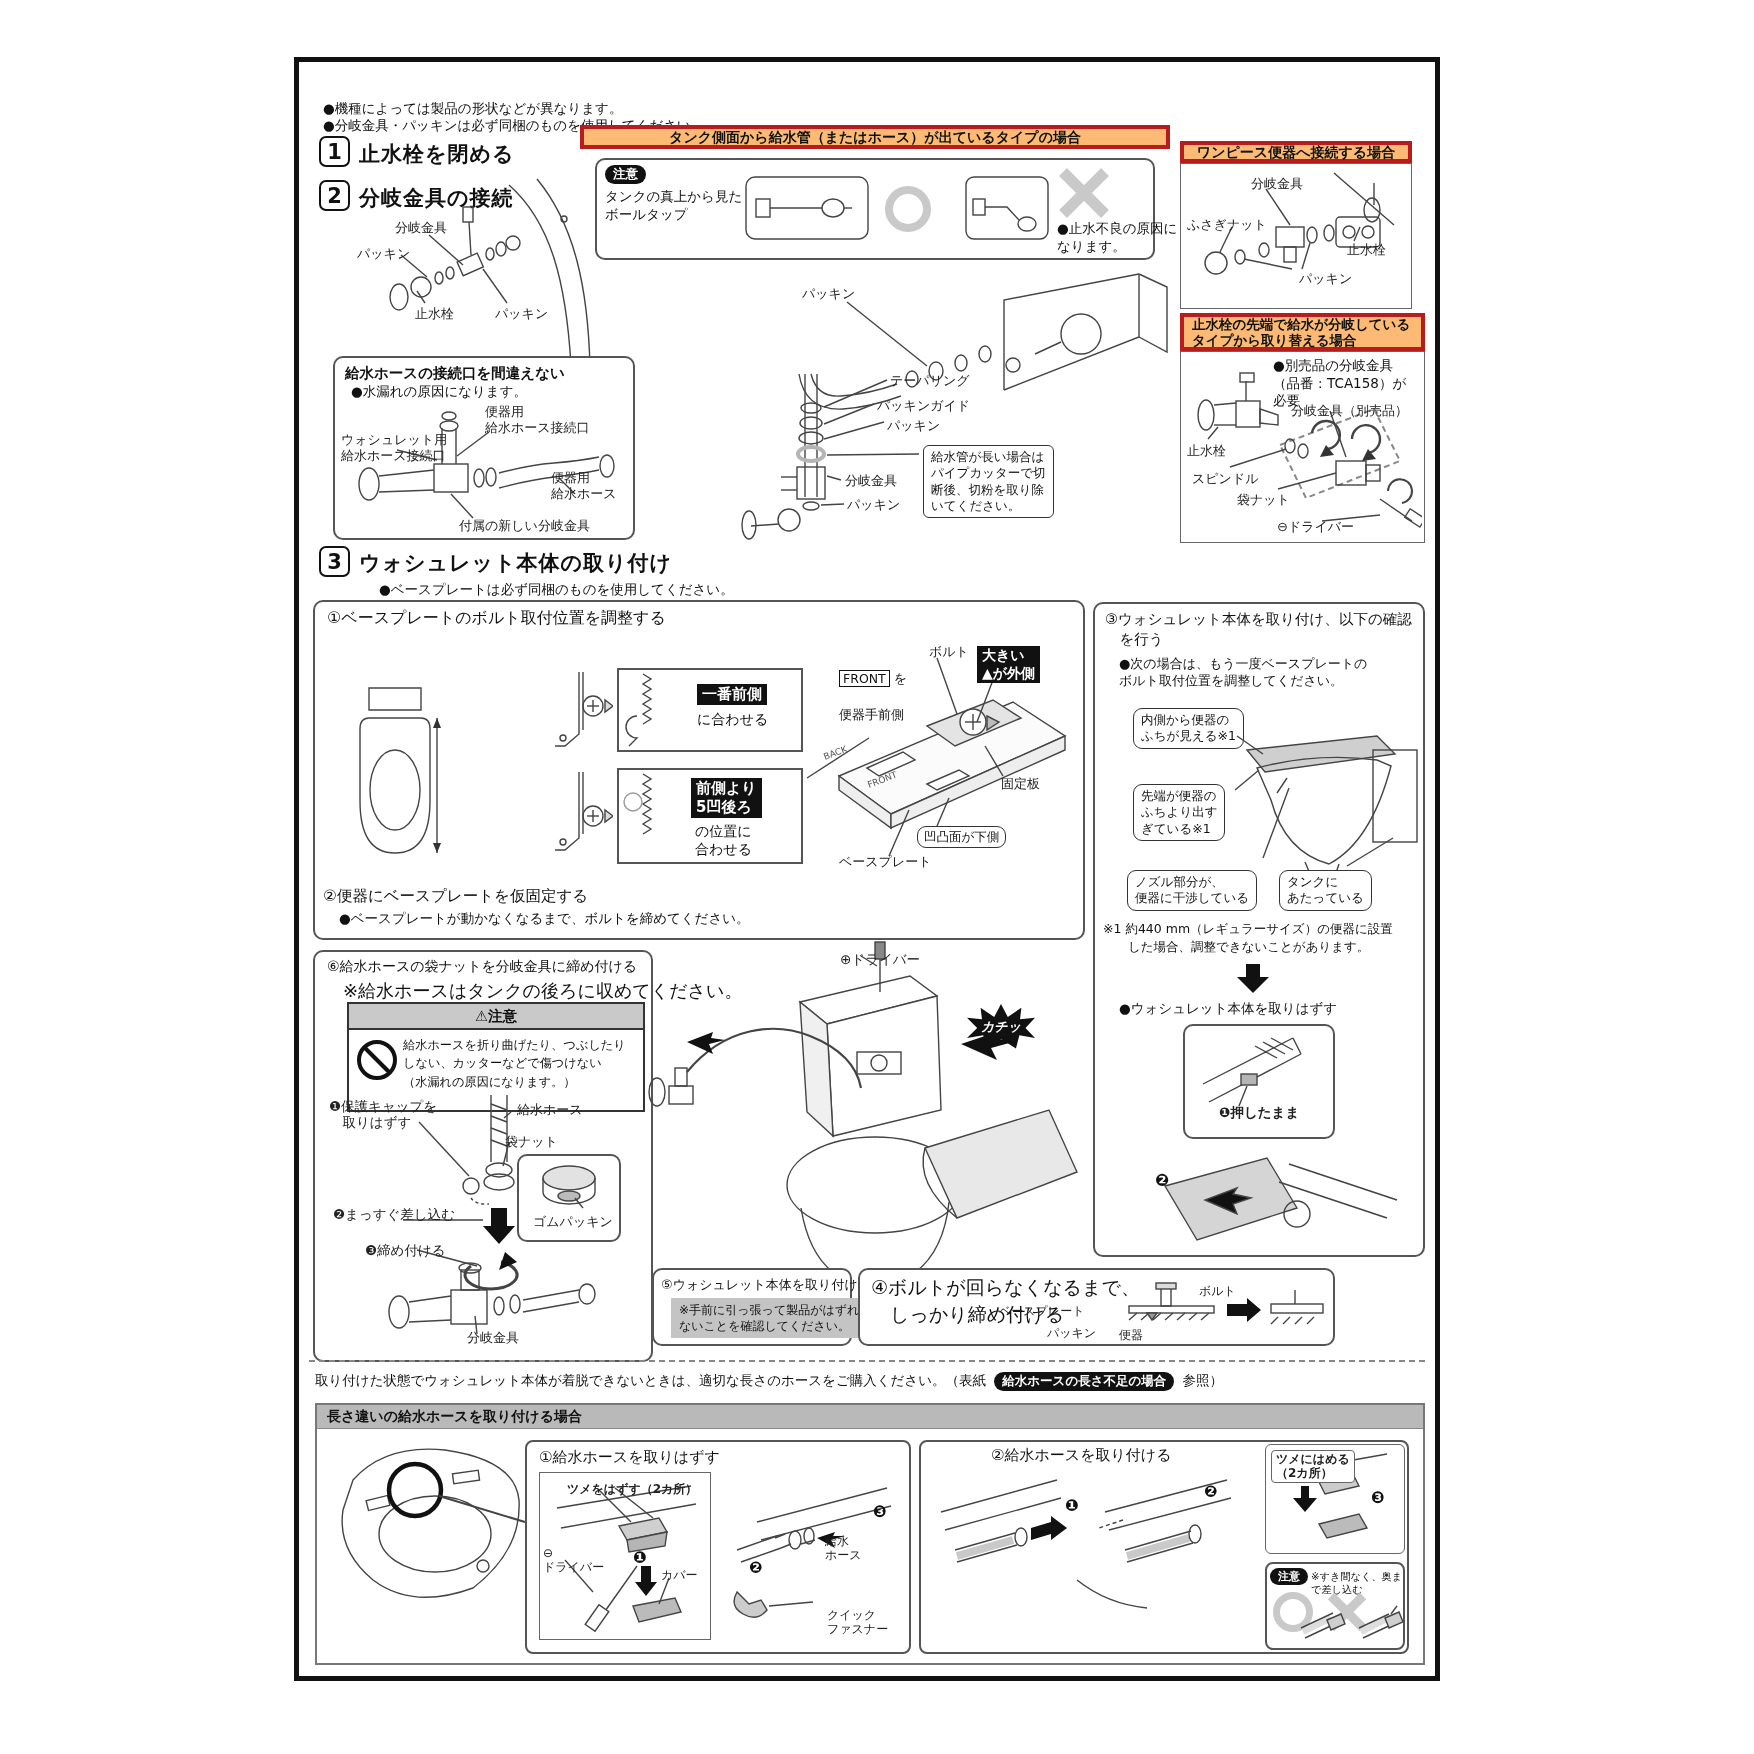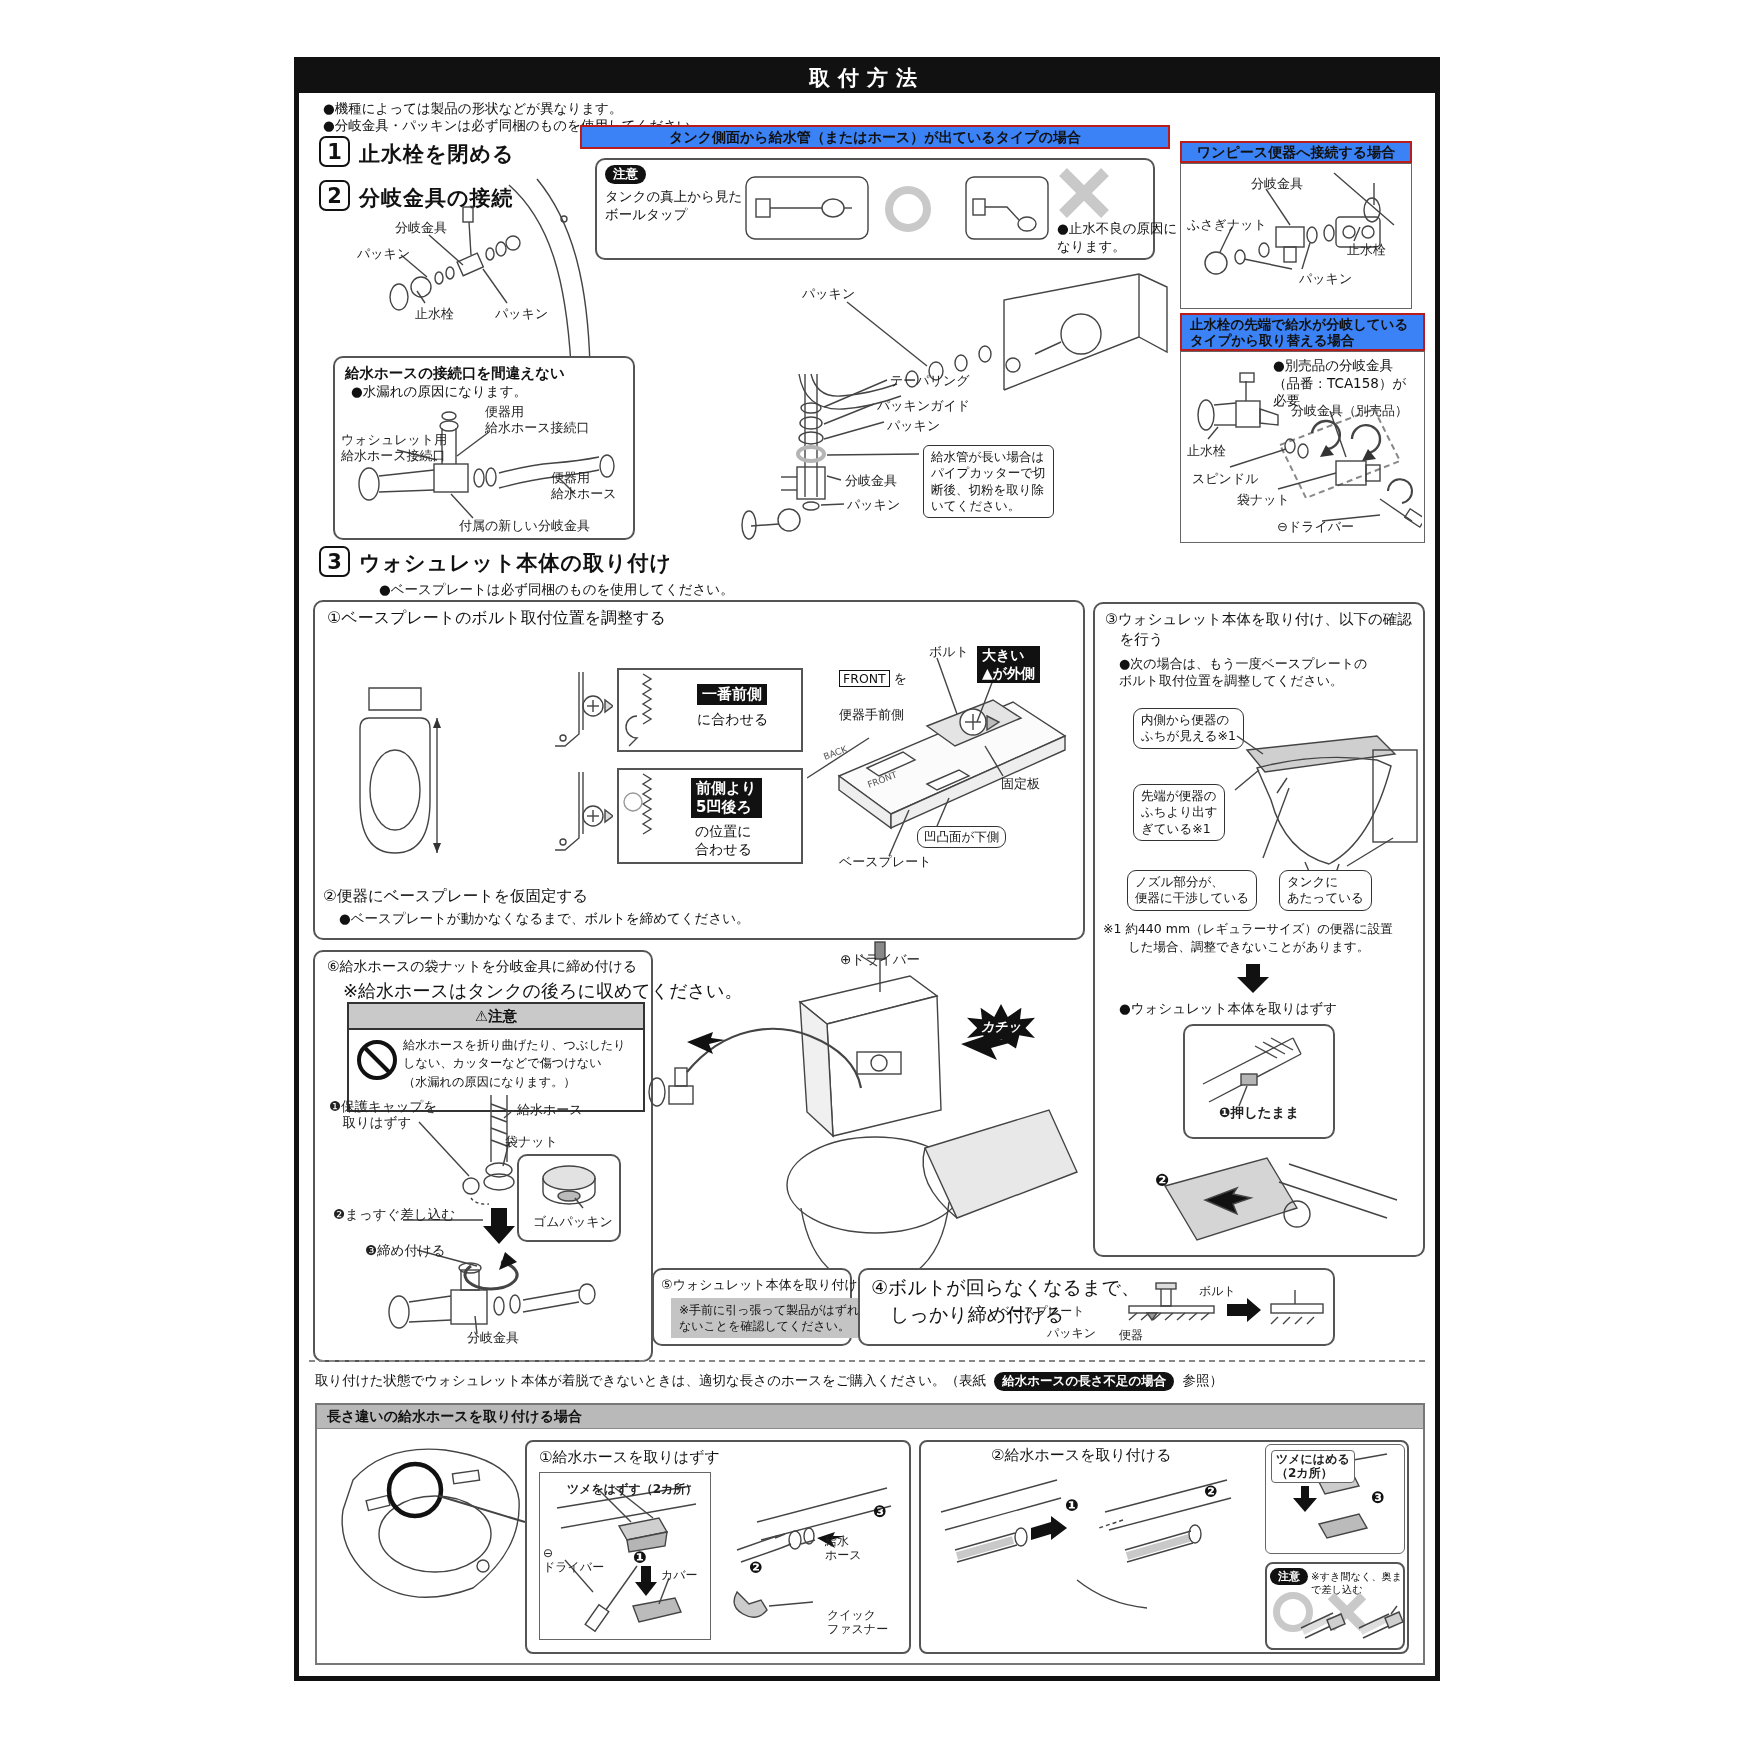--- a/index.html
+++ b/index.html
@@ -3,42 +3,39 @@
 <meta charset="utf-8">
 <style>
 *{margin:0;padding:0;box-sizing:border-box}
 html,body{width:1754px;height:1754px;background:#fff;font-family:"DejaVu Sans","Liberation Sans",sans-serif;color:#111}
 #frame{position:absolute;left:294px;top:57px;width:1146px;height:1624px;border:5px solid #111;background:#fff}
 .a{position:absolute}
 .lb{font-size:13px;line-height:1.22;white-space:pre-line;color:#222}
 .lbs{font-size:12px;line-height:1.2;white-space:pre-line;color:#222}
 .nt{font-size:13.5px;line-height:1.3;white-space:pre-line}
 .ttl{font-size:21px;font-weight:bold;letter-spacing:1px}
-.ph{background:#3b82f6;font-weight:bold;font-size:14px;display:flex;align-items:center;justify-content:center;border:2px solid #b91c1c;line-height:1.2;white-space:pre-line}
+.ph{background:#fdba74;font-weight:bold;font-size:14px;display:flex;align-items:center;justify-content:center;border:4px solid #b91c1c;line-height:1.2;white-space:pre-line}
 .rb{border:2px solid #555;border-radius:10px;background:#fff}
 .sq{border:2.5px solid #111;border-radius:7px;width:31px;height:31px;font-size:21px;font-weight:bold;display:flex;align-items:center;justify-content:center;background:#fff}
 .bb{background:#111;color:#fff;font-weight:bold;white-space:pre-line;line-height:1.25;padding:1px 5px;display:inline-block}
 .pill{background:#111;color:#fff;border-radius:11px;padding:1px 8px;font-size:12.5px;font-weight:bold;display:inline-block}
 .bub{border:1.5px solid #333;border-radius:9px;background:#fff;padding:3px 7px;font-size:12.5px;line-height:1.3;white-space:pre-line}
 .ring{border-radius:50%;border:8px solid #c9c9c9;background:transparent}
 .grayb{background:#c4c4c4;padding:4px 8px;font-size:12.5px;line-height:1.35;white-space:pre-line}
 .burst{background:#111;color:#fff;font-weight:bold;font-style:italic;font-size:13px;display:flex;align-items:center;justify-content:center;
 clip-path:polygon(50% 0,60% 28%,80% 8%,78% 33%,100% 30%,86% 52%,100% 74%,77% 68%,72% 97%,50% 76%,28% 97%,24% 68%,0 74%,15% 52%,0 30%,22% 33%,20% 8%,40% 28%)}
 .fbox{border:1.6px solid #111;padding:0 3px;font-size:12.5px;display:inline-block}
 g.s{stroke:#444;fill:none;stroke-width:1.4}
 text.svt{font-size:9px;fill:#555;font-family:"DejaVu Sans","Liberation Sans",sans-serif}
 </style>
 </head>
 <body>
 
 <div id="frame">
 
-  <div class="a" style="left:0;top:0;width:1136px;height:31px;background:#111;color:#fff;display:flex;align-items:center;justify-content:center">
-    <span class="ttl" style="letter-spacing:8px">取付方法</span>
-  </div>
 
   <div class="a nt" style="left:24px;top:38px">●機種によっては製品の形状などが異なります。</div>
   <div class="a nt" style="left:24px;top:55px">●分岐金具・パッキンは必ず同梱のものを使用してください。</div>
 
   <div class="a sq" style="left:20px;top:74px">1</div>
   <div class="a ttl" style="left:60px;top:78px">止水栓を閉める</div>
   <div class="a sq" style="left:20px;top:118px">2</div>
   <div class="a ttl" style="left:60px;top:122px">分岐金具の接続</div>
 
   <svg class="a" style="left:60px;top:115px" width="235" height="195" viewBox="0 0 235 195">

